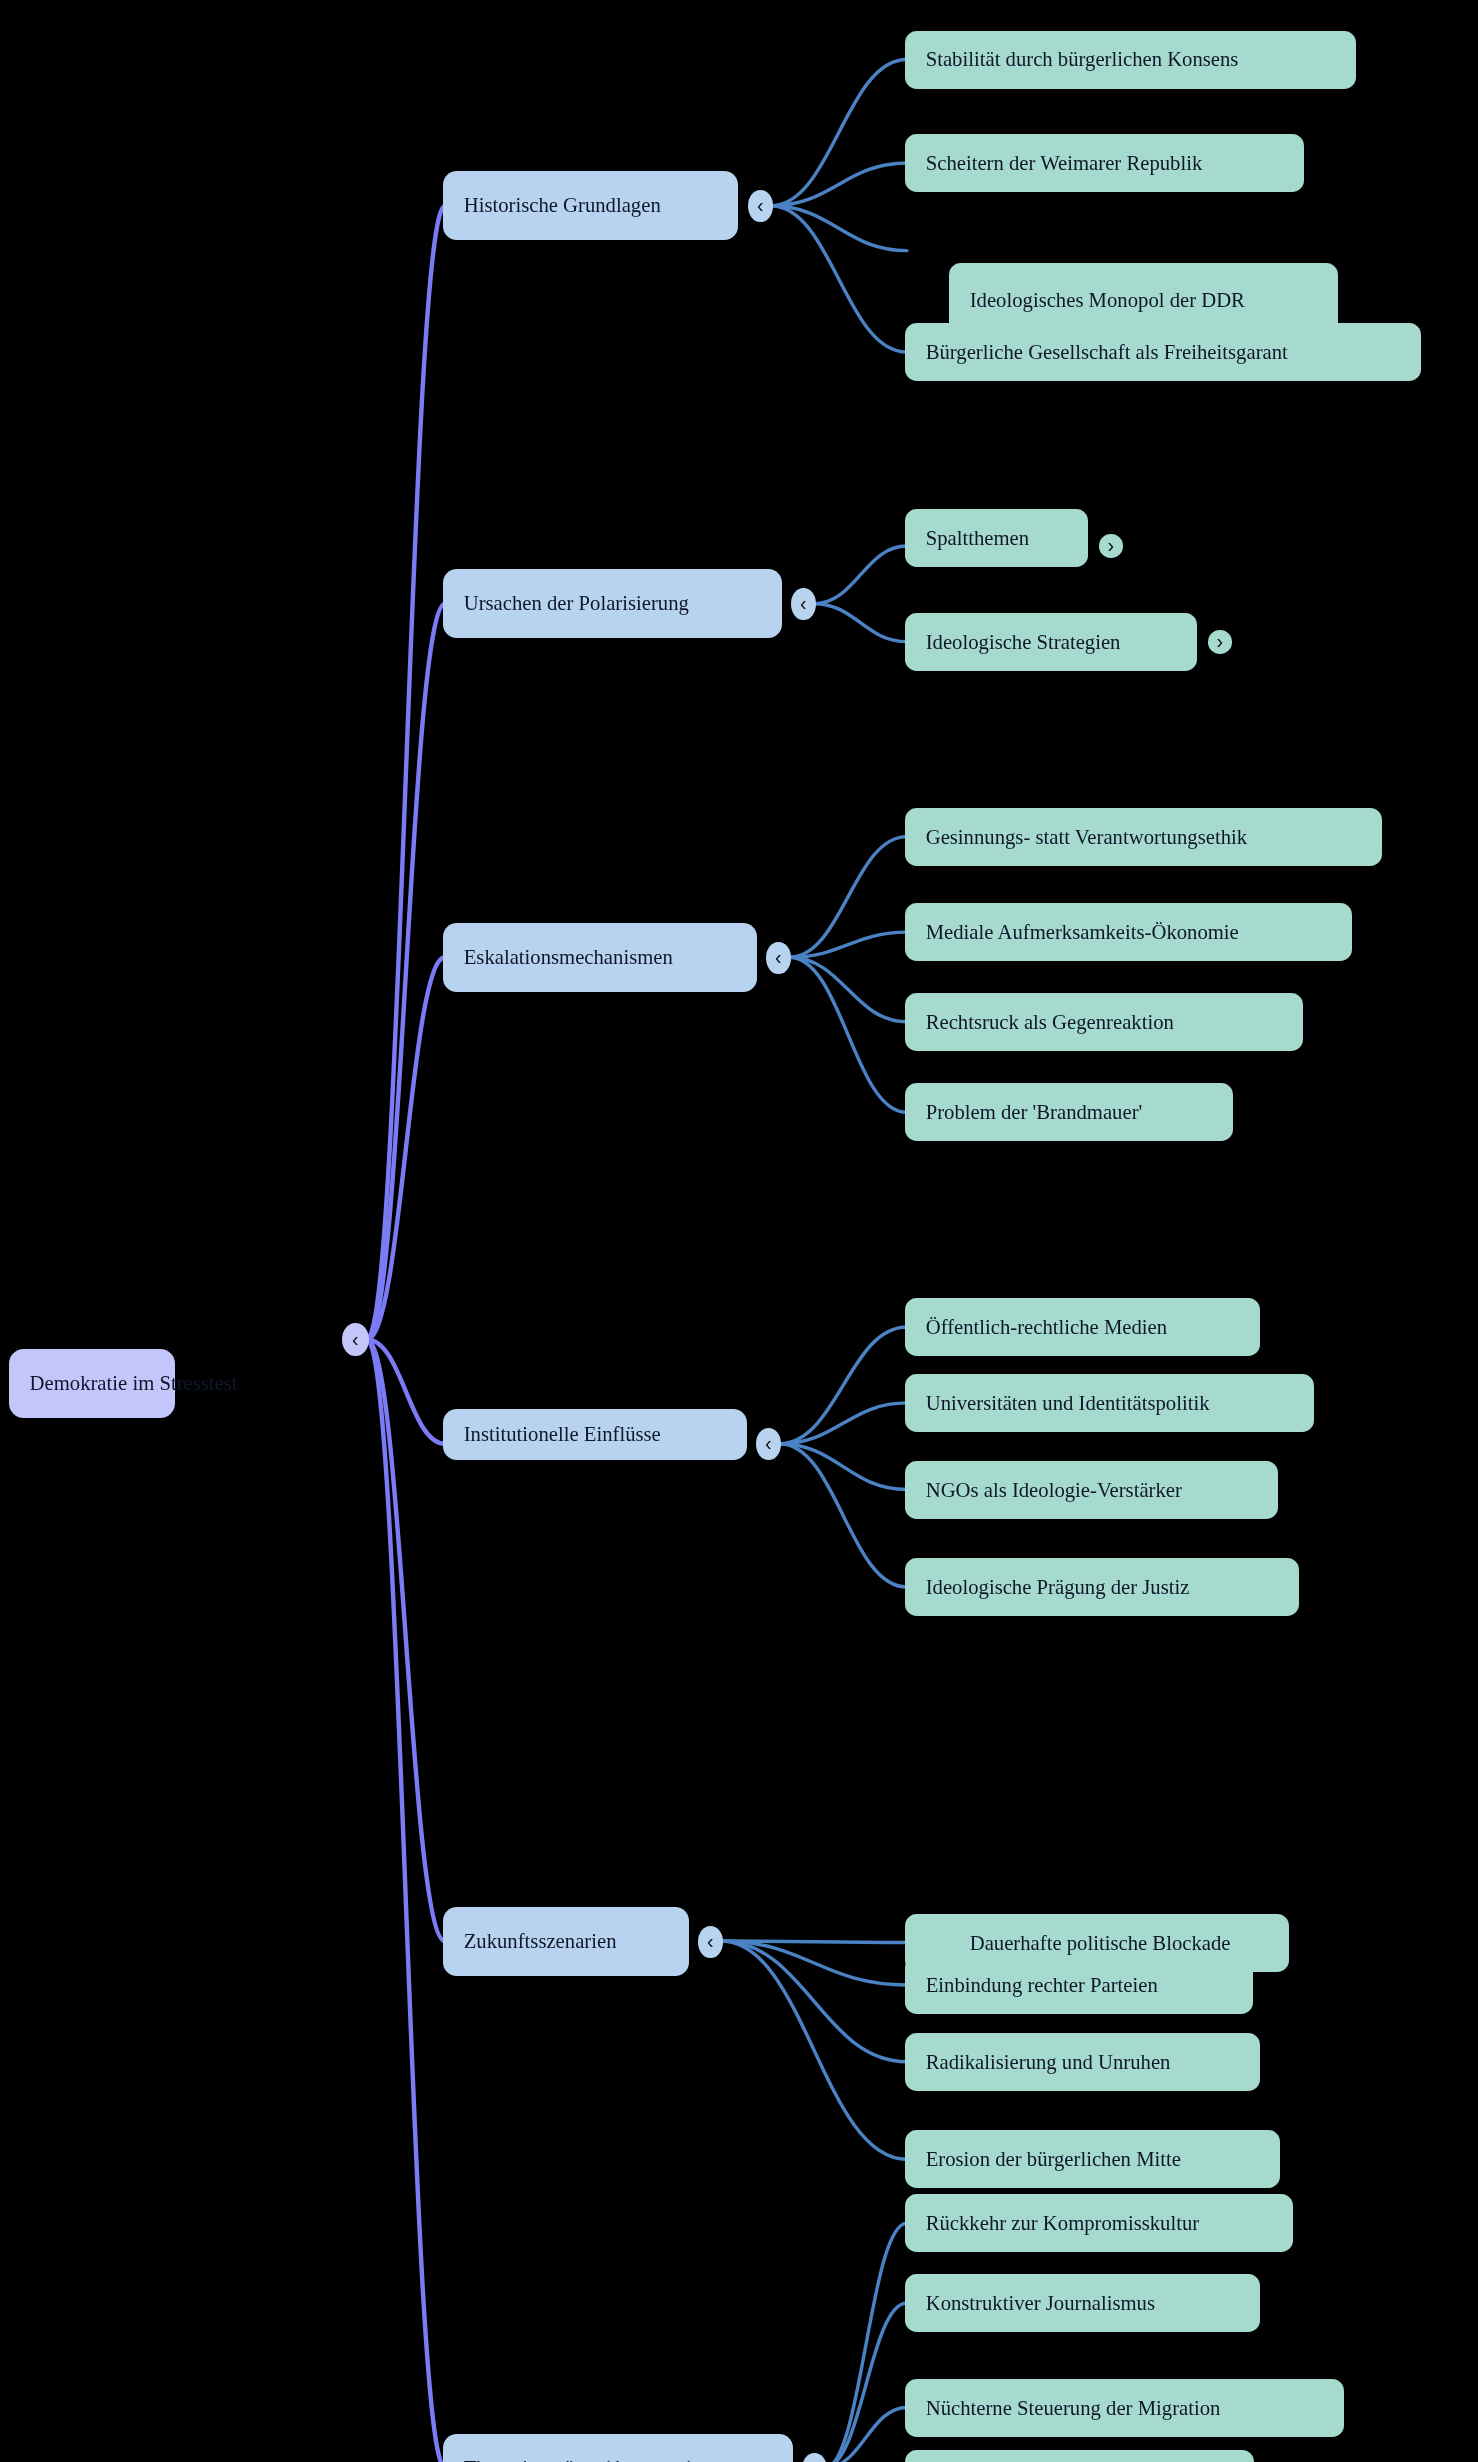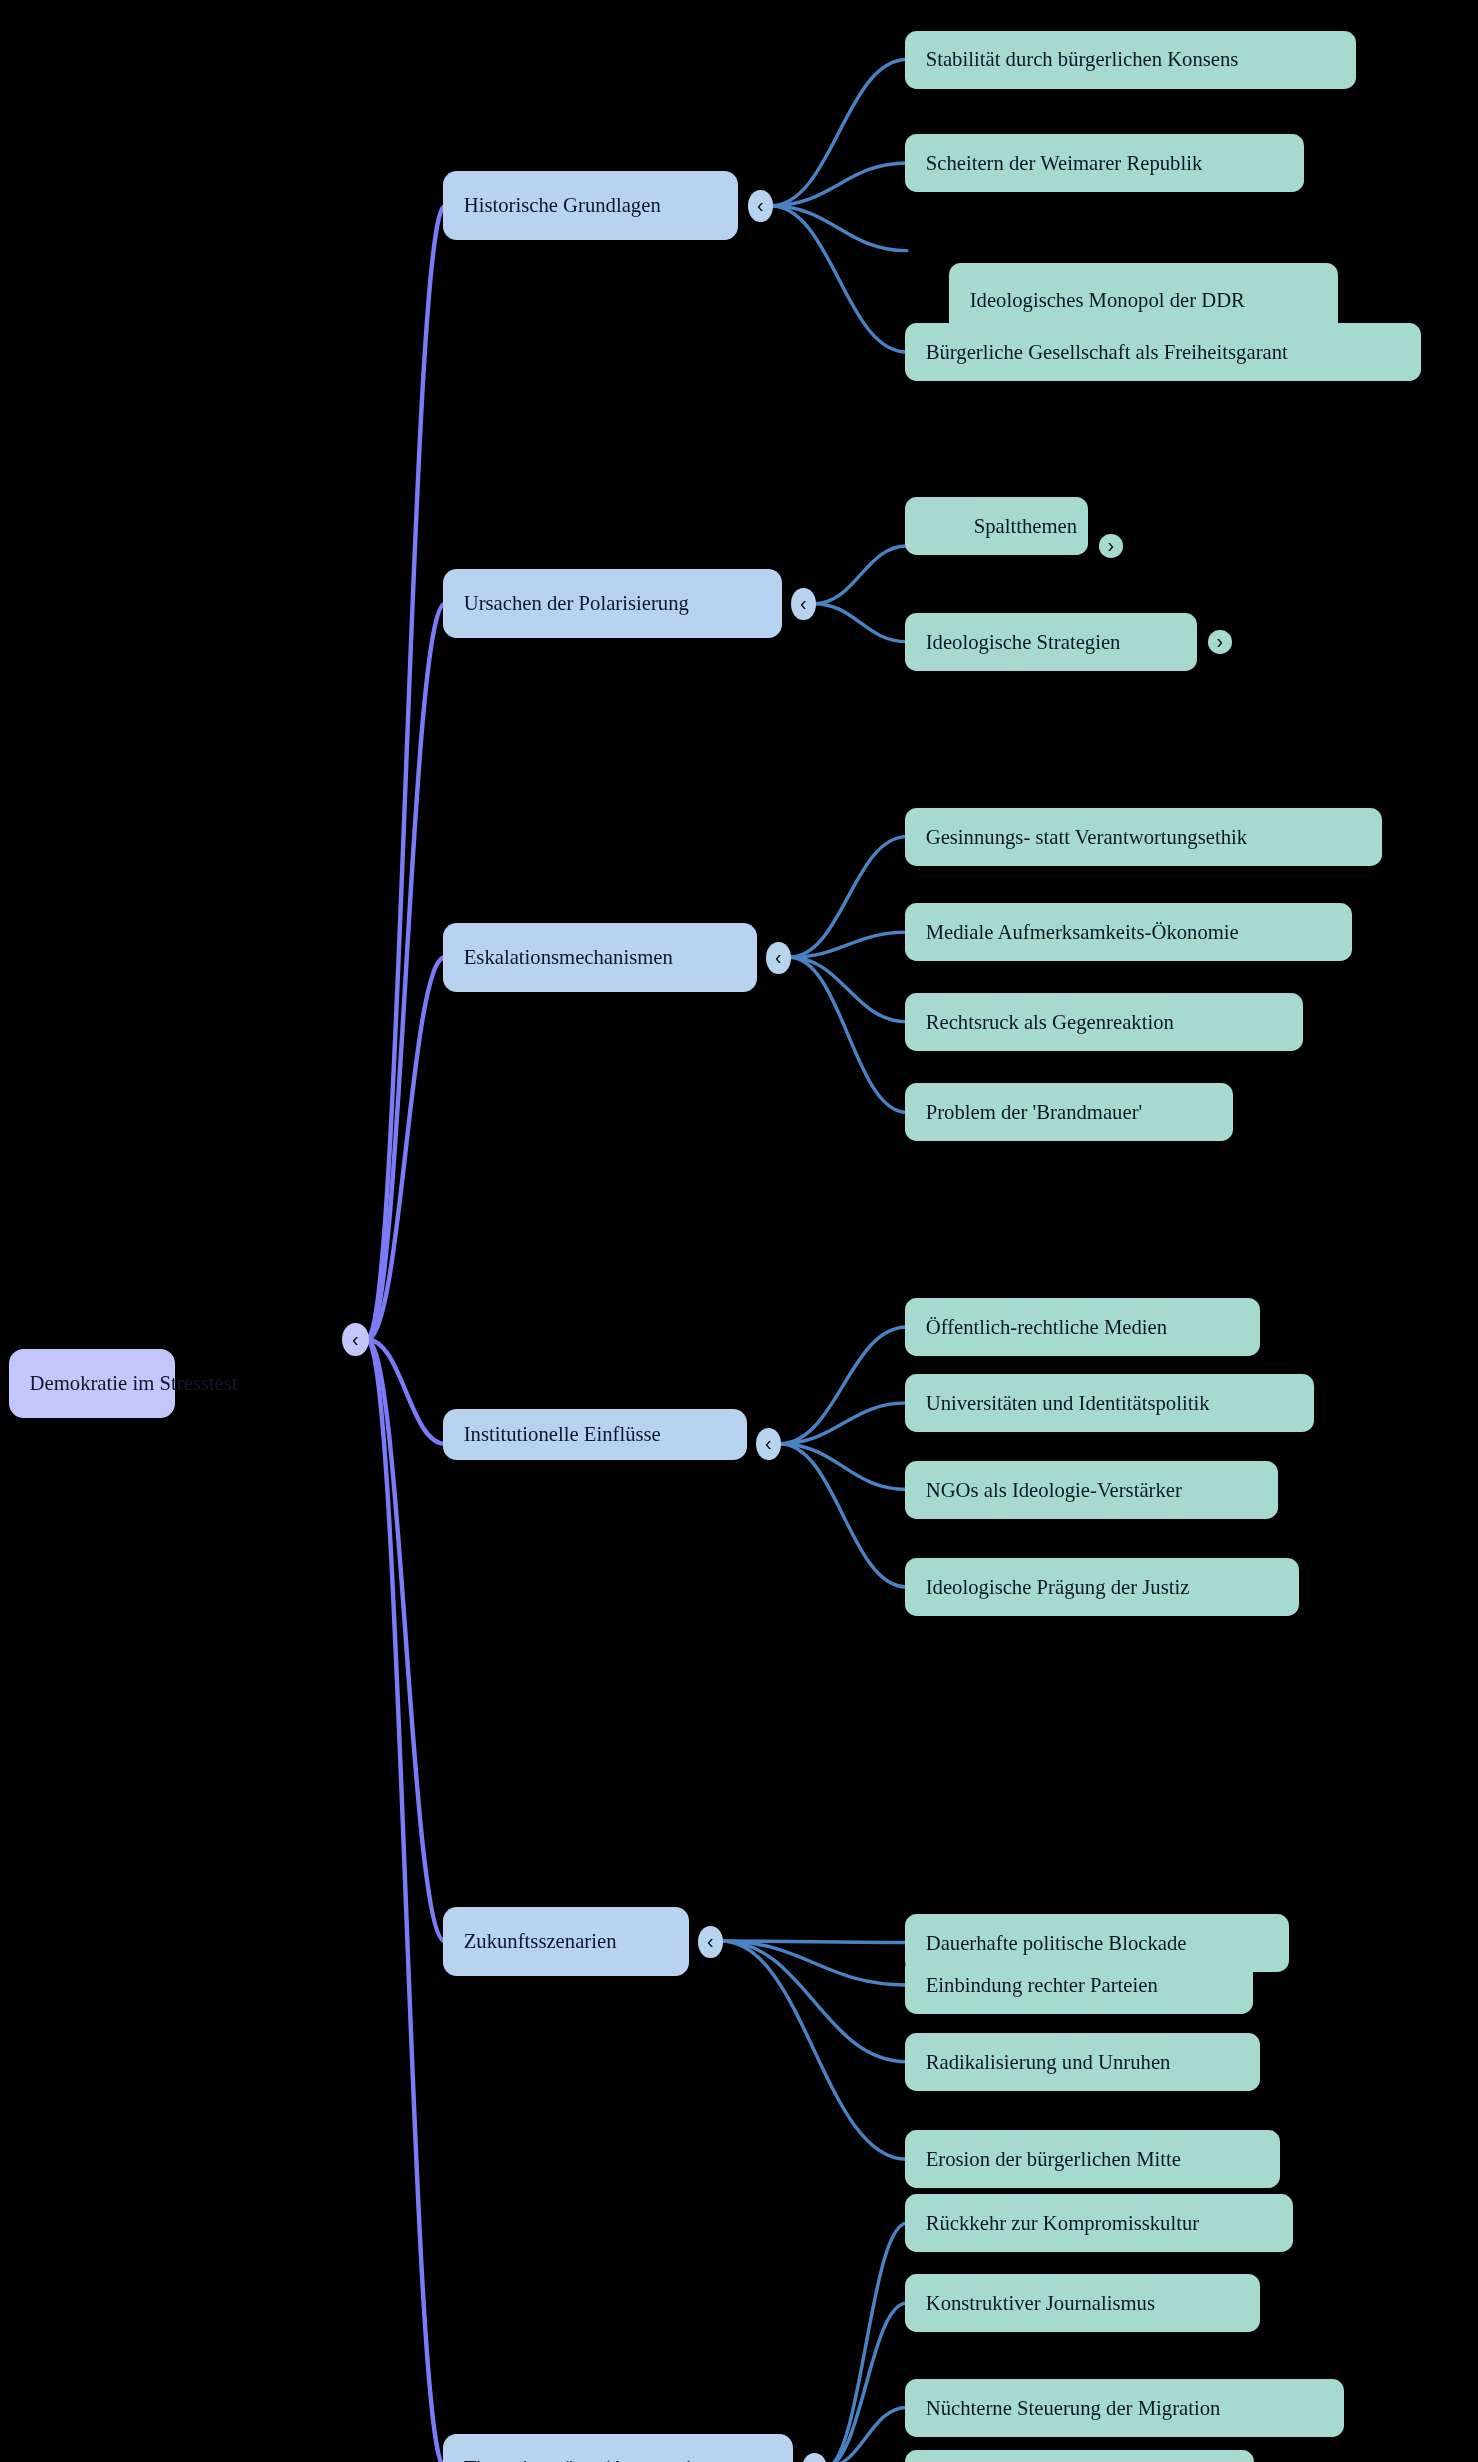--- a/index.html
+++ b/index.html
@@ -121,21 +121,21 @@
       <div class="node node-leaf" style="left: 949px; top: 222px; width: 389px; height: 74px; margin-top: 41px;">
         <span class="label">Ideologisches Monopol der DDR</span>
       </div>
       <div class="node node-leaf" style="left: 905px; top: 323px; width: 516px; height: 58px;">
         <span class="label">Bürgerliche Gesellschaft als Freiheitsgarant</span>
       </div>
       <div class="node node-branch" style="left: 443px; top: 569px; width: 339px; height: 69px;">
         <span class="label">Ursachen der Polarisierung</span>
       </div>
       <div class="toggle toggle-branch" style="left: 791px; top: 588px; width: 24.6px; height: 31.5px;">‹</div>
-      <div class="node node-leaf" style="left: 905px; top: 497px; width: 183px; height: 58px; padding-left: 48px;">
+      <div class="node node-leaf" style="left: 905px; top: 509px; width: 183px; height: 58px;">
         <span class="label">Spaltthemen</span>
       </div>
       <div class="toggle toggle-leaf" style="left: 1099px; top: 534px; width: 23.6px; height: 23.6px;">›</div>
       <div class="node node-leaf" style="left: 905px; top: 613px; width: 292px; height: 58px;">
         <span class="label">Ideologische Strategien</span>
       </div>
       <div class="toggle toggle-leaf" style="left: 1208px; top: 630px; width: 23.6px; height: 23.6px;">›</div>
       <div class="node node-branch" style="left: 443px; top: 923px; width: 314px; height: 69px;">
         <span class="label">Eskalationsmechanismen</span>
       </div>
@@ -165,21 +165,21 @@
       <div class="node node-leaf" style="left: 905px; top: 1461px; width: 373px; height: 58px;">
         <span class="label">NGOs als Ideologie-Verstärker</span>
       </div>
       <div class="node node-leaf" style="left: 905px; top: 1558px; width: 394px; height: 58px;">
         <span class="label">Ideologische Prägung der Justiz</span>
       </div>
       <div class="node node-branch" style="left: 443px; top: 1907px; width: 246px; height: 69px;">
         <span class="label">Zukunftsszenarien</span>
       </div>
       <div class="toggle toggle-branch" style="left: 698px; top: 1926px; width: 24.6px; height: 31.5px;">‹</div>
-      <div class="node node-leaf" style="left: 905px; top: 1914px; width: 384px; height: 58px;">
+      <div class="node node-leaf" style="left: 905px; top: 1914px; width: 384px; height: 58px; padding-left: 44px;">
         <span class="label">Dauerhafte politische Blockade</span>
       </div>
       <div class="node node-leaf" style="left: 905px; top: 1956px; width: 348px; height: 58px;">
         <span class="label">Einbindung rechter Parteien</span>
       </div>
       <div class="node node-leaf" style="left: 905px; top: 2033px; width: 355px; height: 58px;">
         <span class="label">Radikalisierung und Unruhen</span>
       </div>
       <div class="node node-leaf" style="left: 905px; top: 2130px; width: 375px; height: 58px;">
         <span class="label">Erosion der bürgerlichen Mitte</span>

